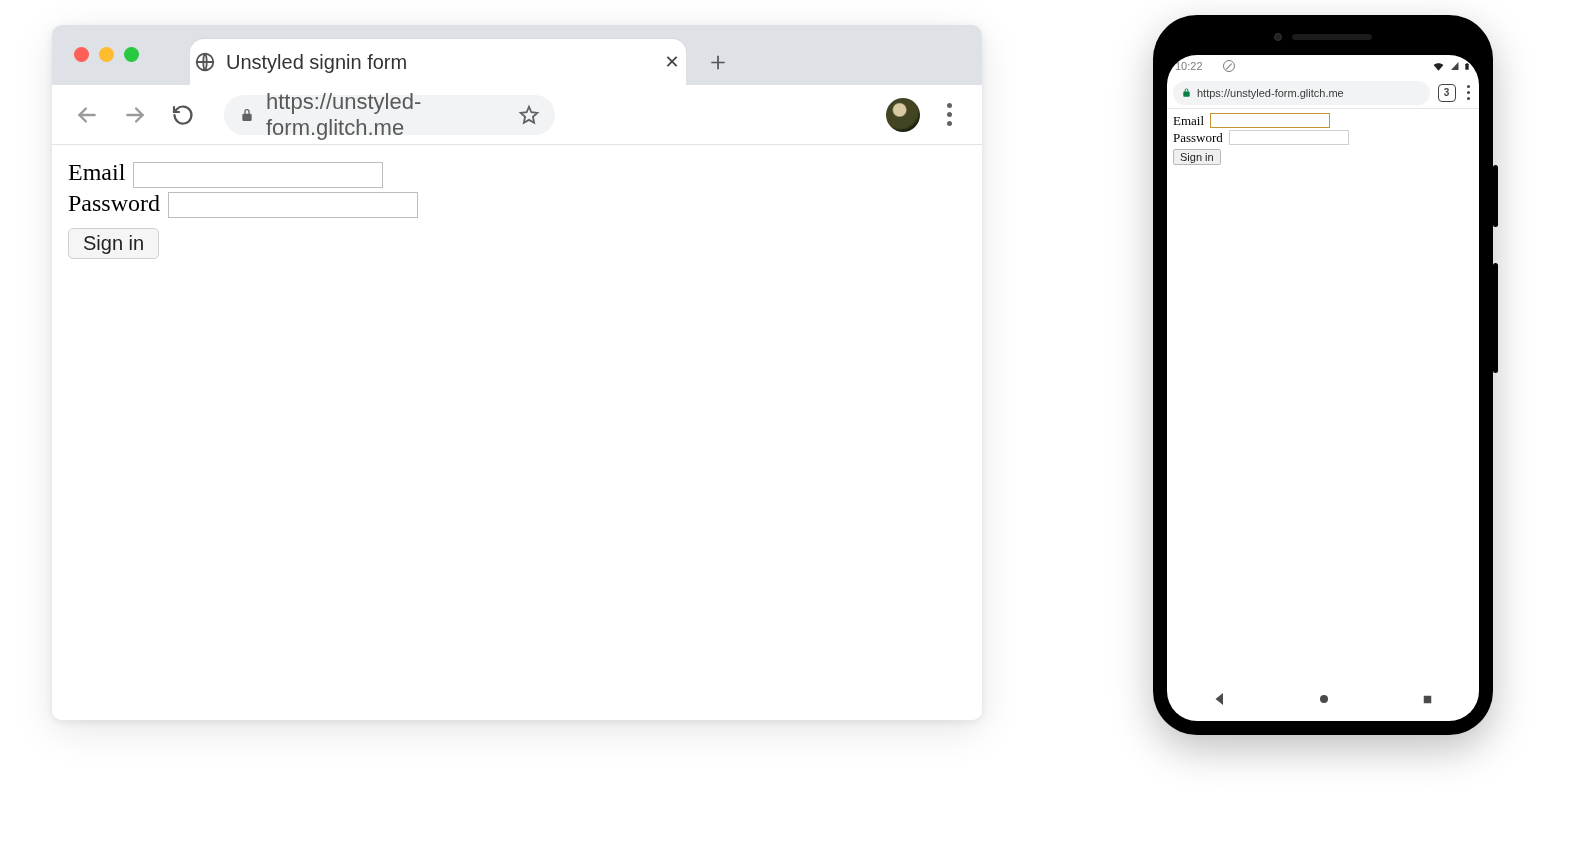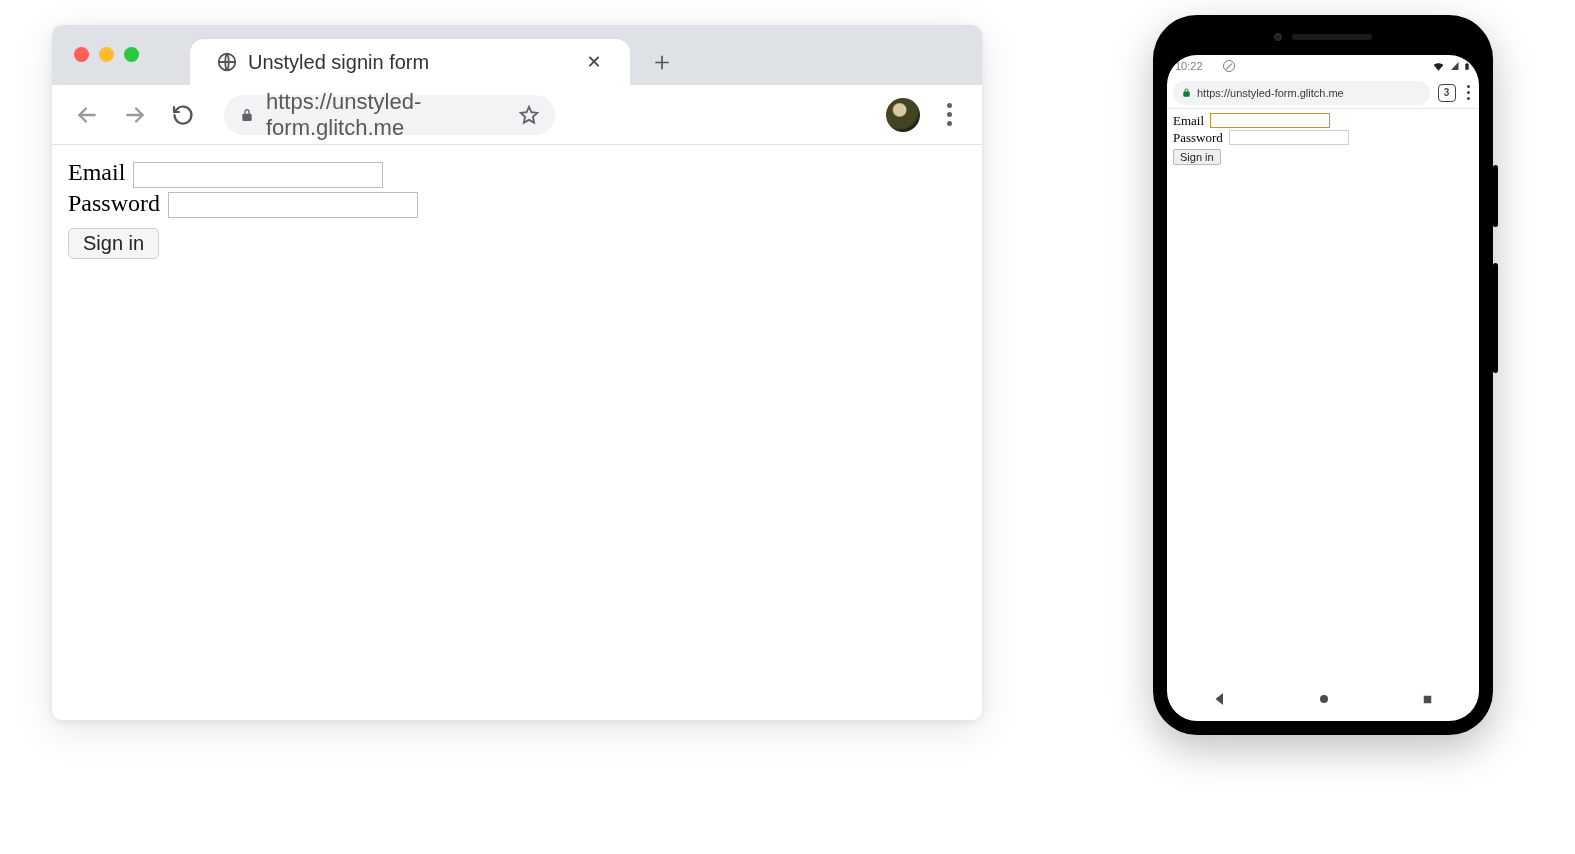--- a/index.html
+++ b/index.html
@@ -48,28 +48,28 @@
     .yellow { background:#febc2e; }
     .green { background:#28c840; }
 
     .tabstrip {
       display: flex;
       align-items: flex-end;
       margin-left: 120px;
       height: 100%;
     }
     .tab {
-      width: 440px;
+      width: 496px;
       height: 46px;
       background: #fff;
       border-top-left-radius: 14px;
       border-top-right-radius: 14px;
       display: flex;
       align-items: center;
-      padding: 0 26px;
+      padding: 0 4px;
       box-shadow: 0 -1px 2px rgba(0,0,0,0.04);
       position: relative;
     }
     .tab .favicon {
       width: 22px; height: 22px; margin-right: 10px;
       color:#555;
       display:flex; align-items:center; justify-content:center;
     }
     .tab .title { font-size: 20px; color:#333; flex:1; white-space:nowrap; overflow:hidden; }
     .tab .close {

